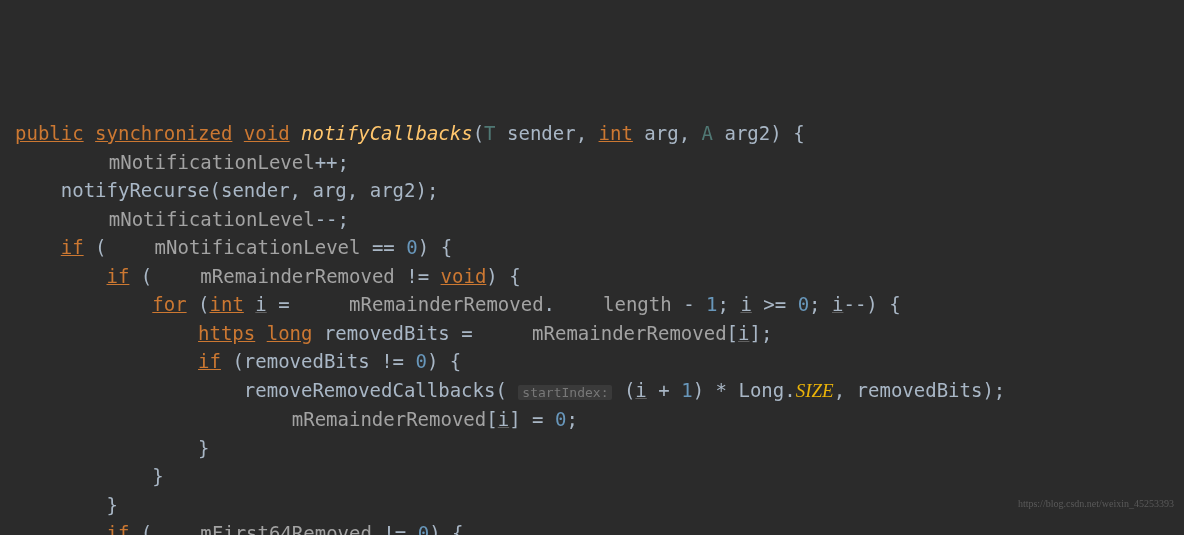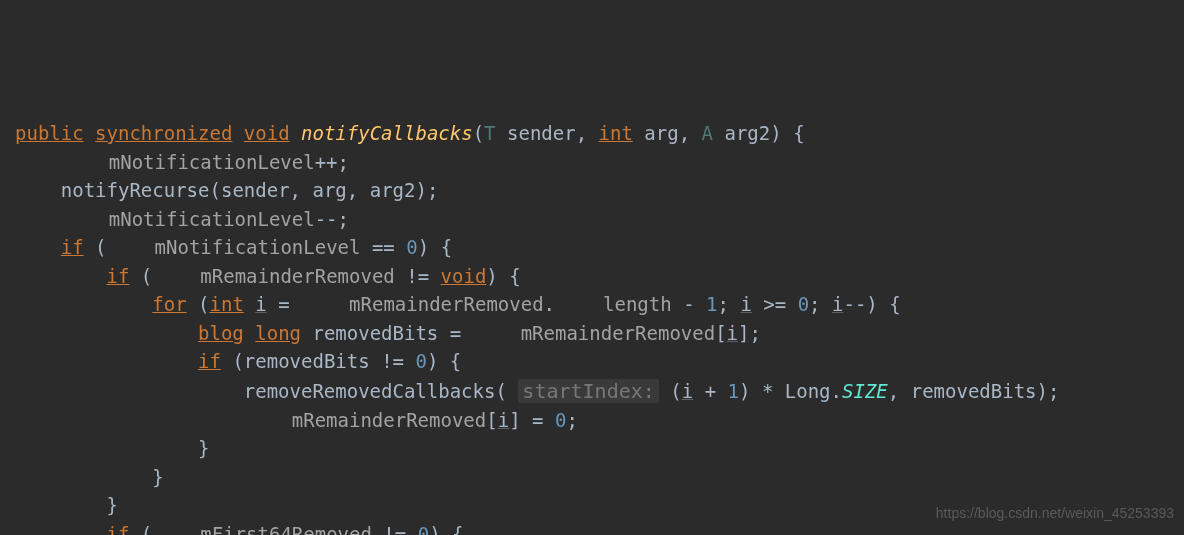--- a/index.html
+++ b/index.html
@@ -20,48 +20,48 @@
     .generic { color: #507874; }
     .method { color: #ffc66d; font-style: italic; }
     .param { color: #a9b7c6; margin-top: 42px; }
     .field { color: #a3a3a3; margin-left: 48px; }
     .num { color: #6897bb; }
     .hint {
       background: #3a3a3a;
       color: #787878;
       padding: 0 4px;
       border-radius: 2px;
-      font-size: 20px;
+      font-size: 13px;
     }
-    .staticf { color: #5eead4; font-style: italic; }
+    .staticf { color: #eab308; font-style: italic; font-family: Liberation Serif, serif; }
     .cls { color: #a9b7c6; }
     .op { color: #a9b7c6; }
     .underline { text-decoration: underline; text-decoration-color: #606060; }
     .watermark {
       position: absolute;
-      bottom: 11px;
+      bottom: 24px;
       right: 10px;
-      font-size: 14px;
+      font-size: 10px;
       color: #5a5a5a;
-      font-family: Liberation Sans, sans-serif;
+      font-family: Liberation Serif, serif;
     }
   </style>
 </head>
 <body>
 
 
 
 <div><span class="kw">public</span> <span class="kw">synchronized</span> <span class="kw">void</span> <span class="method">notifyCallbacks</span><span class="op">(</span><span class="generic">T</span> <span class="param">sender</span><span class="op">,</span> <span class="kw">int</span> <span class="param">arg</span><span class="op">,</span> <span class="generic">A</span> <span class="param">arg2</span><span class="op">)</span> <span class="op">{</span>
     <span class="field">mNotificationLevel</span><span class="op">++</span><span class="op">;</span>
     <span class="param">notifyRecurse</span><span class="op">(</span><span class="param">sender</span><span class="op">,</span> <span class="param">arg</span><span class="op">,</span> <span class="param">arg2</span><span class="op">);</span>
     <span class="field">mNotificationLevel</span><span class="op">--</span><span class="op">;</span>
     <span class="kw">if</span> <span class="op">(</span><span class="field">mNotificationLevel</span> <span class="op">==</span> <span class="num">0</span><span class="op">)</span> <span class="op">{</span>
         <span class="kw">if</span> <span class="op">(</span><span class="field">mRemainderRemoved</span> <span class="op">!=</span> <span class="kw">void</span><span class="op">)</span> <span class="op">{</span>
             <span class="kw">for</span> <span class="op">(</span><span class="kw">int</span> <span class="param underline">i</span> <span class="op">=</span> <span class="field">mRemainderRemoved</span><span class="op">.</span><span class="field">length</span> <span class="op">-</span> <span class="num">1</span><span class="op">;</span> <span class="param underline">i</span> <span class="op">&gt;=</span> <span class="num">0</span><span class="op">;</span> <span class="param underline">i</span><span class="op">--</span><span class="op">)</span> <span class="op">{</span>
-                <span class="kw">blog</span> <span class="kw">long</span> <span class="param">removedBits</span> <span class="op">=</span> <span class="field">mRemainderRemoved</span><span class="op">[</span><span class="param underline">i</span><span class="op">];</span>
+                <span class="kw">https</span> <span class="kw">long</span> <span class="param">removedBits</span> <span class="op">=</span> <span class="field">mRemainderRemoved</span><span class="op">[</span><span class="param underline">i</span><span class="op">];</span>
                 <span class="kw">if</span> <span class="op">(</span><span class="param">removedBits</span> <span class="op">!=</span> <span class="num">0</span><span class="op">)</span> <span class="op">{</span>
                     <span class="param">removeRemovedCallbacks</span><span class="op">(</span> <span class="hint">startIndex:</span> <span class="op">(</span><span class="param underline">i</span> <span class="op">+</span> <span class="num">1</span><span class="op">)</span> <span class="op">*</span> <span class="cls">Long</span><span class="op">.</span><span class="staticf">SIZE</span><span class="op">,</span> <span class="param">removedBits</span><span class="op">);</span>
                     <span class="field">mRemainderRemoved</span><span class="op">[</span><span class="param underline">i</span><span class="op">]</span> <span class="op">=</span> <span class="num">0</span><span class="op">;</span>
                 <span class="op">}</span>
             <span class="op">}</span>
         <span class="op">}</span>
         <span class="kw">if</span> <span class="op">(</span><span class="field">mFirst64Removed</span> <span class="op">!=</span> <span class="num">0</span><span class="op">)</span> <span class="op">{</span>
                
               
         

